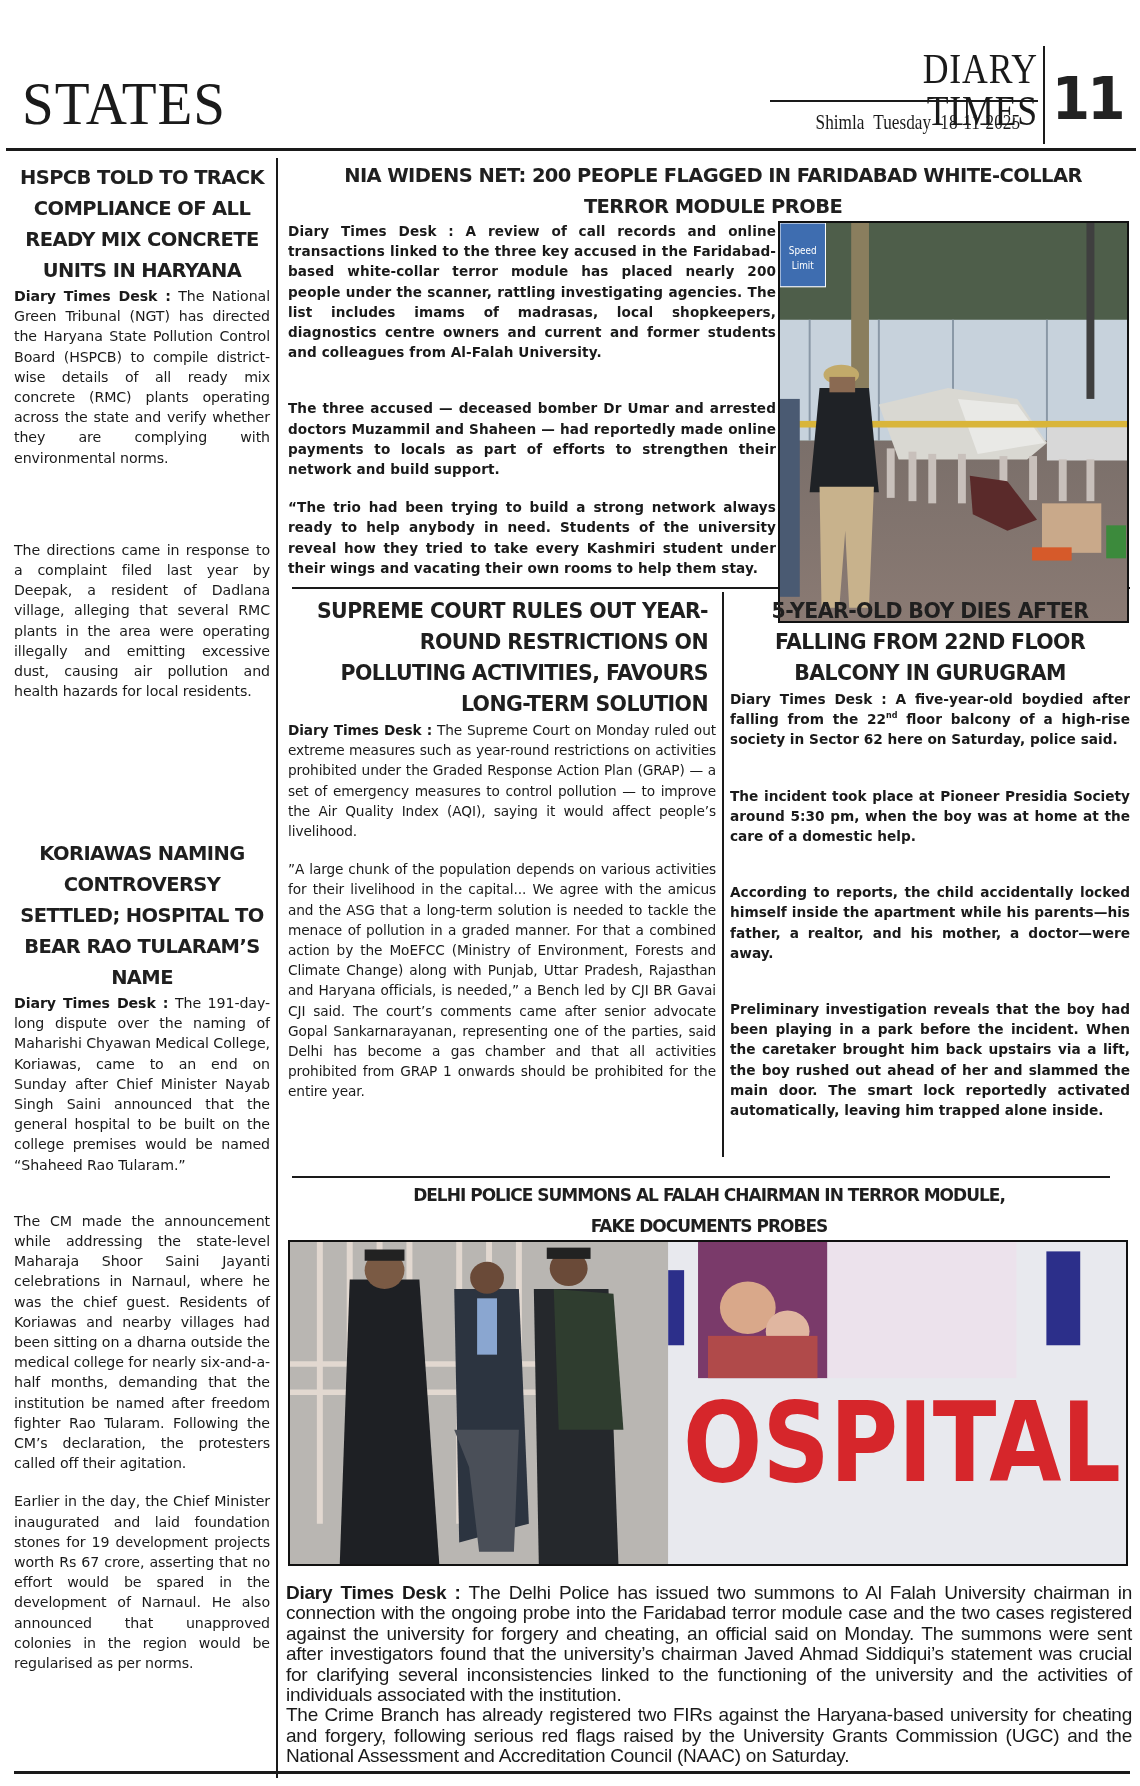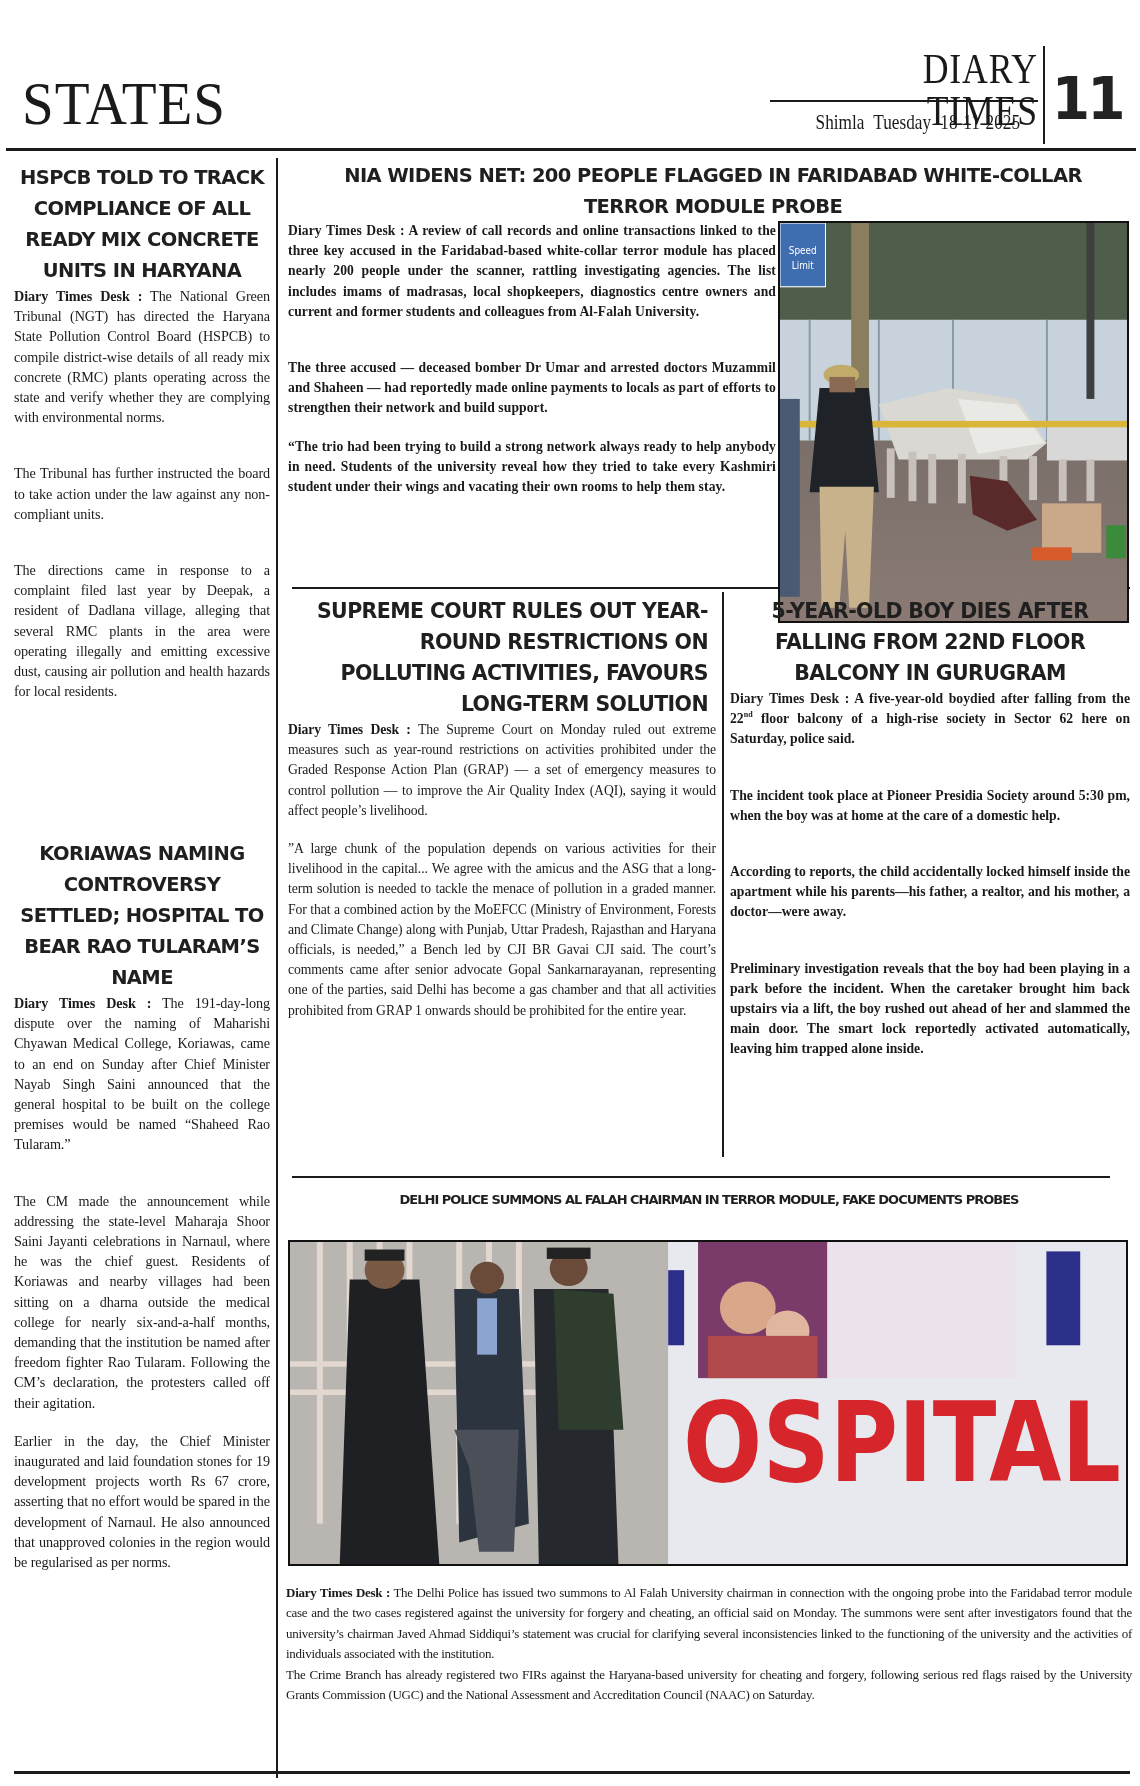--- a/index.html
+++ b/index.html
@@ -16,21 +16,21 @@
   .top-rule { position: absolute; left: 6px; top: 148px; width: 1130px; height: 3px; background: #1a1a1a; }
 
   
   .vrule { position: absolute; width: 2px; background: #1a1a1a; }
   .hrule { position: absolute; height: 2px; background: #1a1a1a; }
 
   
   .article { position: absolute; }
   .headline { font-family: "DejaVu Sans", sans-serif; font-weight: bold; text-align: center; color: #1f1f1f; letter-spacing: -0.6px; }
   .body { text-align: justify; color: #1a1a1a; }
-  .body p { margin: 0; font-family: Liberation Serif, serif; }
+  .body p { margin: 0; }
   .desk { font-weight: bold; }
   .gap1 { height: 36px; }
   .gap2 { height: 18px; }
   .bold-body { font-weight: bold; }
 
   
   .c1 .headline { font-size: 19.5px; line-height: 31px; }
   .c1 .body { font-size: 14.2px; line-height: 20.2px; letter-spacing: -0.1px; }
 
   
@@ -39,22 +39,22 @@
 
   
   .sc .headline { font-size: 20.5px; line-height: 31px; }
   .sc .body { font-size: 13.7px; line-height: 20.2px; letter-spacing: -0.1px; }
 
   
   .boy .headline { font-size: 20.5px; line-height: 31px; }
   .boy .body { font-size: 13.7px; line-height: 20.2px; }
 
   
-  .dp .headline { font-size: 13px; line-height: 39px; letter-spacing: -1px; }
-  .dp .body { font-family: "Liberation Sans", sans-serif; font-size: 13px; line-height: 20.4px; letter-spacing: -0.25px; }
+  .dp .headline { font-size: 17px; line-height: 31px; letter-spacing: -1px; }
+  .dp .body { font-family: "Liberation Sans", sans-serif; font-size: 19px; line-height: 20.4px; letter-spacing: -0.25px; }
 
   sup { font-size: 8px; line-height: 0; vertical-align: super; }
 
   
   .photo { position: absolute; border: 2px solid #111; overflow: hidden; }
   .photo svg { display: block; width: 100%; height: 100%; }
 </style>
 </head>
 <body>
 
@@ -74,21 +74,20 @@
 <div class="hrule" style="left:292px; top:587px; width:838px;"></div>
 <div class="vrule" style="left:722px; top:592px; height:565px;"></div>
 <div class="hrule" style="left:292px; top:1176px; width:818px;"></div>
 <div class="hrule" style="left:14px; top:1771px; width:1116px; height:3px;"></div>
 
 <div class="article c1" style="left:14px; top:162px; width:256px;">
   <div class="headline">HSPCB TOLD TO TRACK COMPLIANCE OF ALL READY MIX CONCRETE UNITS IN HARYANA</div>
   <div class="body">
     <p><span class="desk">Diary Times Desk :</span> <span>The National Green Tribunal (NGT) has directed the Haryana State Pollution Control Board (HSPCB) to compile district-wise details of all ready mix concrete (RMC) plants operating across the state and verify whether they are complying with environmental norms.</span></p>
     <div class="gap1"></div>
-    <p>The Tribunal has further instructed the board to take action under the law against any non-compliant units.</p>
     <div class="gap1"></div>
     <p>The directions came in response to a complaint filed last year by Deepak, a resident of Dadlana village, alleging that several RMC plants in the area were operating illegally and emitting excessive dust, causing air pollution and health hazards for local residents.</p>
   </div>
 </div>
 
 <div class="article c1" style="left:14px; top:838px; width:256px;">
   <div class="headline">KORIAWAS NAMING CONTROVERSY SETTLED; HOSPITAL TO BEAR RAO TULARAM’S NAME</div>
   <div class="body">
     <p><span class="desk">Diary Times Desk :</span> <span>The 191-day-long dispute over the naming of Maharishi Chyawan Medical College, Koriawas, came to an end on Sunday after Chief Minister Nayab Singh Saini announced that the general hospital to be built on the college premises would be named “Shaheed Rao Tularam.”</span></p>
     <div class="gap1"></div>

